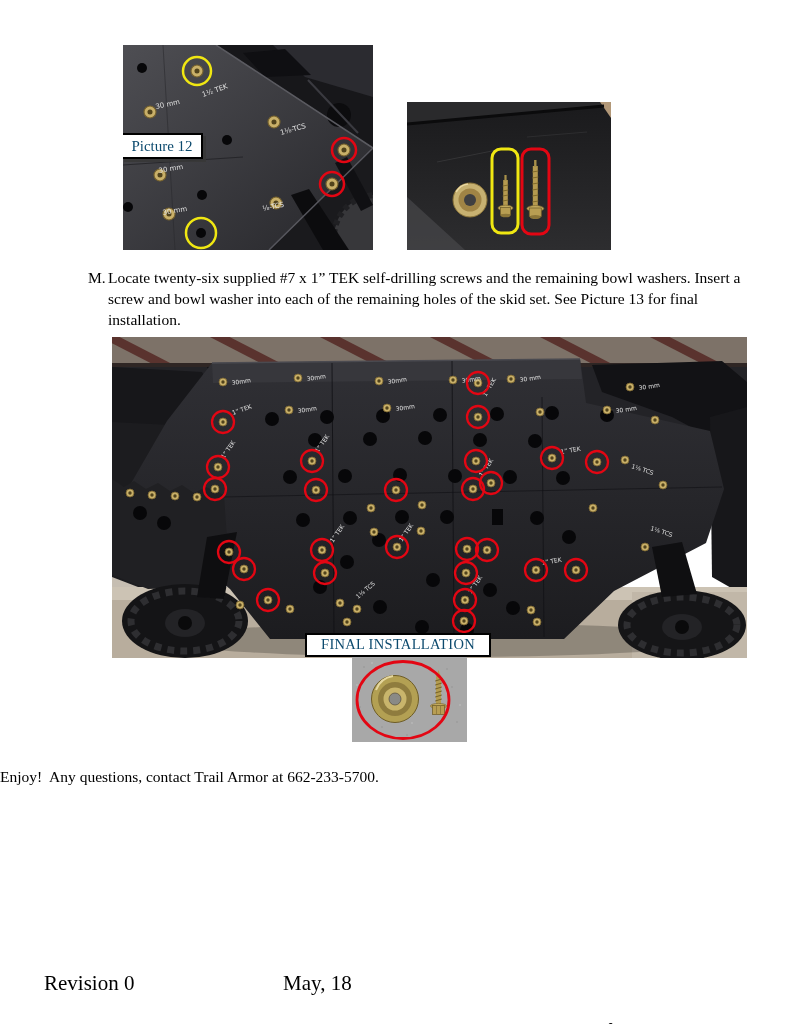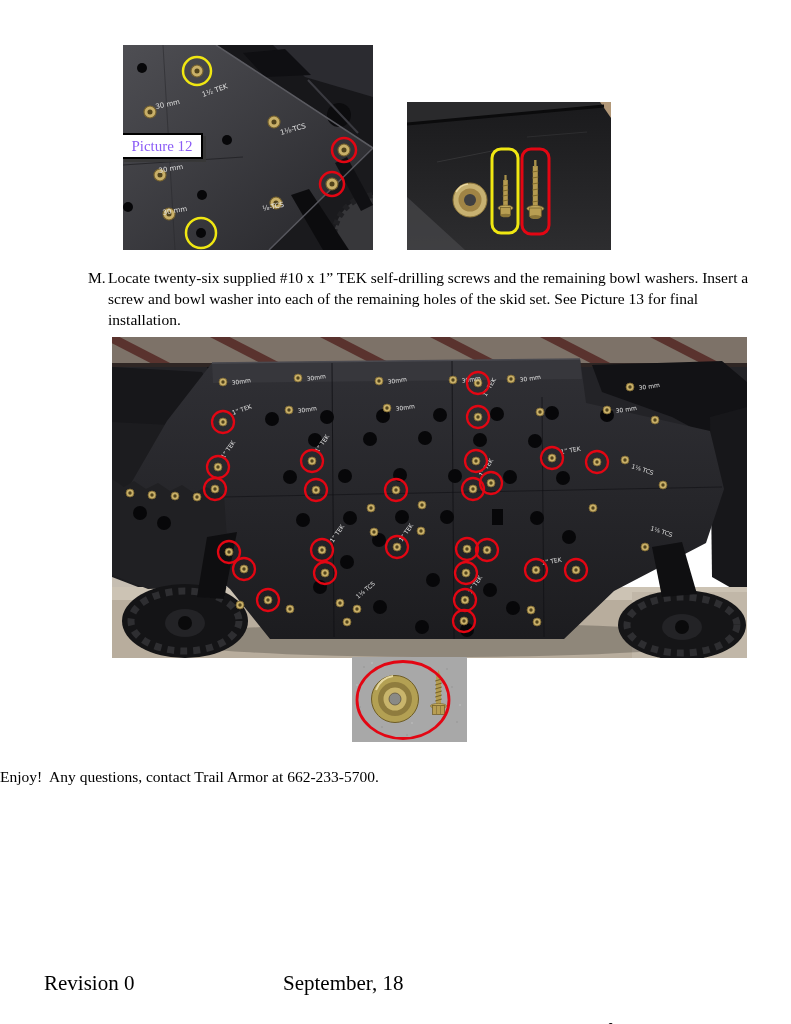--- a/index.html
+++ b/index.html
@@ -2,21 +2,21 @@
 <html><head>
 <meta charset="utf-8">
 <style>
   html,body{margin:0;padding:0;background:#e8e8e8;}
   .page{position:relative;width:791px;height:1024px;background:#ffffff;margin:0 auto;overflow:hidden;
         font-family:"Liberation Serif",serif;color:#000;}
   .photo{position:absolute;overflow:hidden;}
   .photo svg{display:block;width:100%;height:100%;}
   .photo svg text{font-family:"DejaVu Sans",sans-serif;}
   .photo-caption{position:absolute;background:#fff;border:2px solid #000;text-align:center;
-        font-family:"Liberation Serif",serif;color:#8b5cf6;z-index:5;}
+        font-family:"Liberation Serif",serif;color:#0c4a6e;z-index:5;}
   .caption-p12{font-size:15px;line-height:20px;padding:1px 0;box-shadow:3px 3px 0 rgba(55,55,55,.85);}
   .caption-final{font-size:14.5px;line-height:19px;padding:0;letter-spacing:.3px;}
   .para{position:absolute;display:flex;font-size:15.5px;line-height:21px;}
   .para-label{flex:0 0 20px;}
   .para-text{flex:1;white-space:pre-wrap;}
   .closing{position:absolute;left:0;width:791px;font-size:15.5px;white-space:pre-wrap;}
   .footer-item{position:absolute;font-size:21px;}
 </style>
 </head>
 <body>
@@ -161,21 +161,21 @@
       </g>
       <g id="hw-boxes">
           <rect x="85" y="47" width="26" height="84" rx="9" fill="none" stroke="#f0e712" stroke-width="3"></rect>
           <rect x="115" y="47" width="27" height="85" rx="9" fill="none" stroke="#e30613" stroke-width="3"></rect>
         </g>
     </svg>
   </figure>
 
   <div class="para" style="left:88px;top:267px;width:662px;">
     <span class="para-label">M.</span>
-    <span class="para-text">Locate twenty-six supplied #10 x 1” TEK self-drilling screws and the remaining bowl washers. Insert a screw and bowl washer into each of the remaining holes of the skid set. See Picture 13 for final installation.</span>
+    <span class="para-text">Locate twenty-six supplied #7 x 1” TEK self-drilling screws and the remaining bowl washers. Insert a screw and bowl washer into each of the remaining holes of the skid set. See Picture 13 for final installation.</span>
   </div>
 
   <figure class="photo" style="left:112px;top:337px;width:635px;height:321px;margin:0;">
     <svg viewBox="0 0 635 321">
       <defs>
         <linearGradient id="plate3" x1="0" y1="0" x2="0" y2="1">
           <stop offset="0" stop-color="#303035"></stop>
             <stop offset="1" stop-color="#1c1c1f"></stop>
         </linearGradient>
       </defs>
@@ -556,20 +556,21 @@
           <circle cx="355" cy="212" r="11" fill="none" stroke="#e30613" stroke-width="2.3"></circle>
           <circle cx="375" cy="213" r="11" fill="none" stroke="#e30613" stroke-width="2.3"></circle>
           <circle cx="354" cy="236" r="11" fill="none" stroke="#e30613" stroke-width="2.3"></circle>
           <circle cx="424" cy="233" r="11" fill="none" stroke="#e30613" stroke-width="2.3"></circle>
           <circle cx="464" cy="233" r="11" fill="none" stroke="#e30613" stroke-width="2.3"></circle>
           <circle cx="156" cy="263" r="11" fill="none" stroke="#e30613" stroke-width="2.3"></circle>
           <circle cx="353" cy="263" r="11" fill="none" stroke="#e30613" stroke-width="2.3"></circle>
           <circle cx="352" cy="284" r="11" fill="none" stroke="#e30613" stroke-width="2.3"></circle>
         </g>
     </svg>
+    <div class="photo-caption caption-final" style="left:193px;top:296px;width:182px;height:20px;">FINAL INSTALLATION</div>
   </figure>
 
   <figure class="photo" style="left:352px;top:657px;width:115px;height:85px;margin:0;">
     <svg viewBox="0 0 115 85">
       <rect x="0" y="0" width="115" height="85" fill="#a8a8a8"></rect>
       <g fill="#949494">
         <circle cx="12" cy="10" r="0.8"></circle>
           <circle cx="30" cy="70" r="0.8"></circle>
           <circle cx="70" cy="8" r="0.8"></circle>
         <circle cx="100" cy="30" r="0.8"></circle>
@@ -605,16 +606,16 @@
         <line x1="84.5" y1="48.5" x2="84.5" y2="57.5" stroke="#8a753a" stroke-width="0.8"></line>
         <line x1="88.5" y1="48.5" x2="88.5" y2="57.5" stroke="#8a753a" stroke-width="0.8"></line>
       </g>
       <ellipse cx="51" cy="43" rx="46" ry="38.5" fill="none" stroke="#e30613" stroke-width="2.8"></ellipse>
     </svg>
   </figure>
 
   <div class="closing" style="top:768px;">Enjoy!  Any questions, contact Trail Armor at 662-233-5700.</div>
 
   <div class="footer-item" style="left:44px;top:971px;">Revision 0</div>
-  <div class="footer-item" style="left:283px;top:971px;">September, 18</div>
+  <div class="footer-item" style="left:283px;top:971px;">May, 18</div>
   <div class="footer-item" style="left:533px;top:971px;margin-top:48px;">Page 6 of 6</div>
 
 </div>
 
 </body></html>

